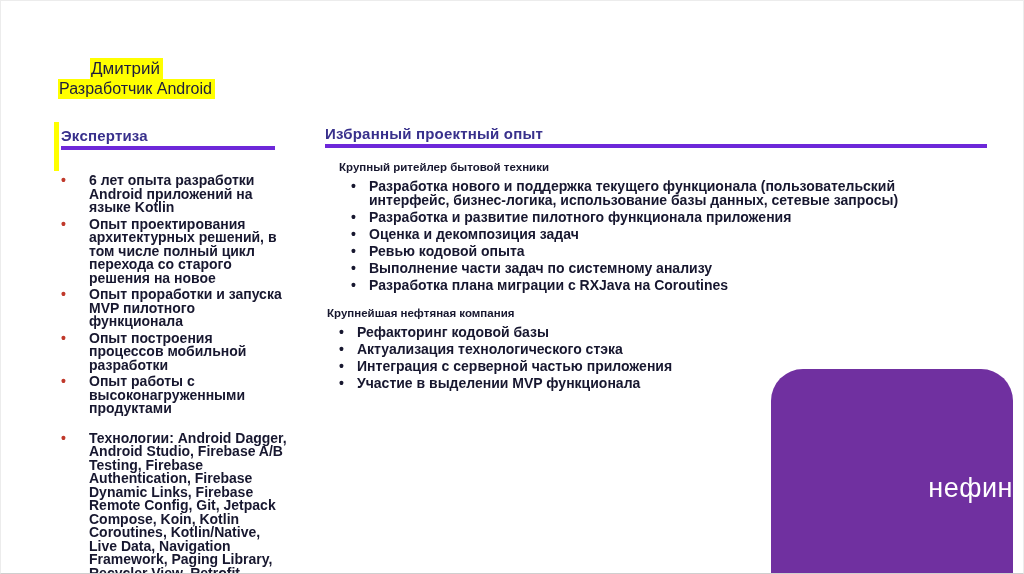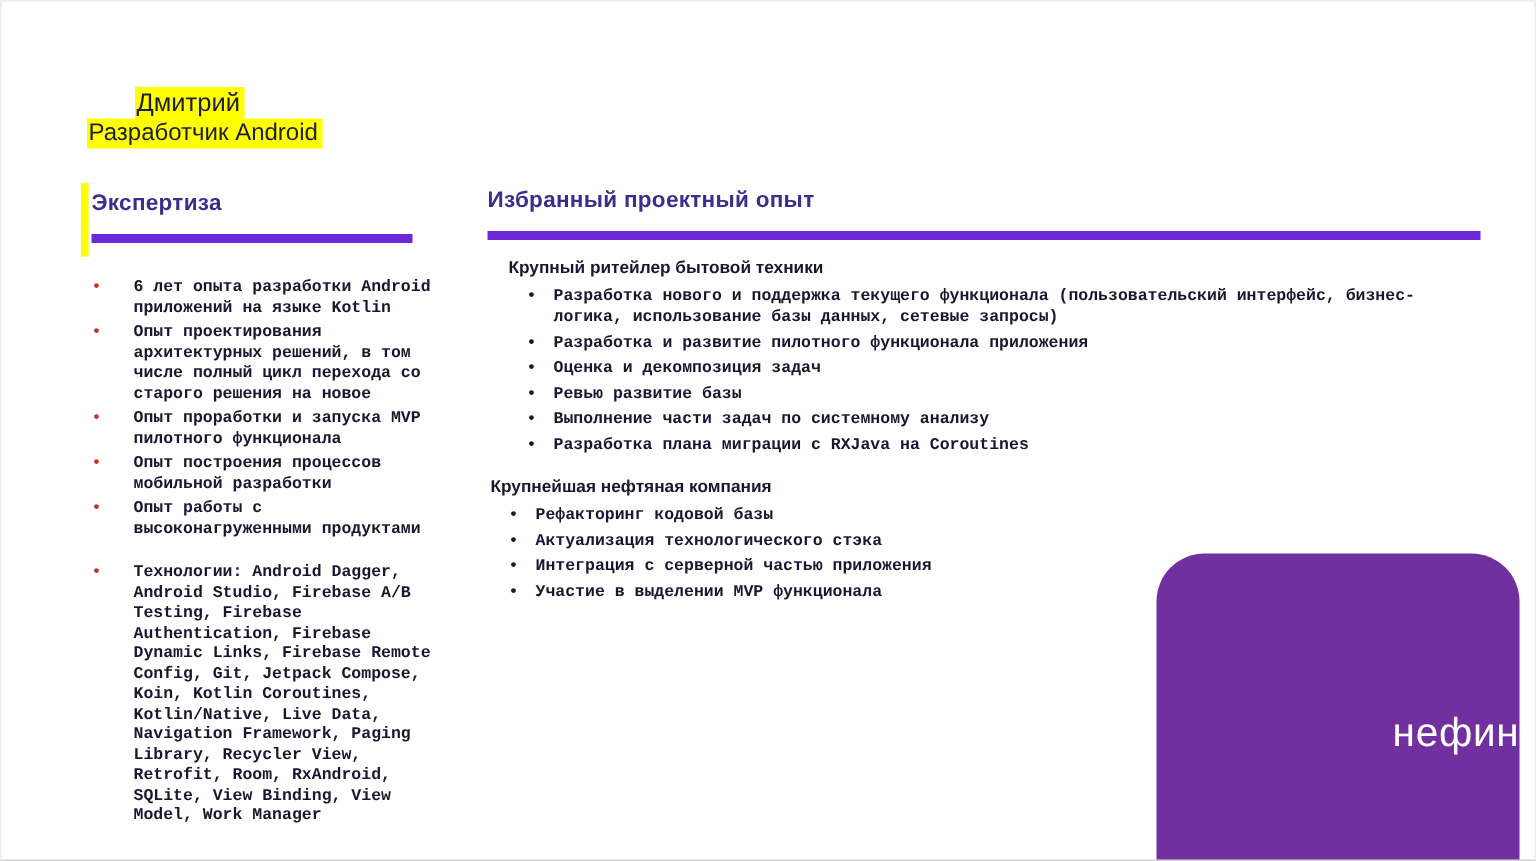--- a/index.html
+++ b/index.html
@@ -21,29 +21,29 @@
   .hl { background: #ffff00; padding: 1px 3px 2px 1px; }
   .accent-bar {
     position: absolute; left: 53px; top: 121px;
     width: 5px; height: 49px; background: #ffff00;
   }
   .col-title {
     margin: 0;
     font-size: 15px;
     font-weight: bold;
     color: #38308c;
-    padding-bottom: 12px;
-    border-bottom: 6px solid #6d28d9;
+    padding-bottom: 2px;
+    border-bottom: 4px solid #6d28d9;
     letter-spacing: 0.2px;
   }
   .left-col { position: absolute; left: 60px; top: 126px; width: 214px; }
   .right-col { position: absolute; left: 324px; top: 124px; width: 662px; }
 
   ul { list-style: none; margin: 0; padding: 0; }
-  li { position: relative; font-size: 11px; font-weight: bold; line-height: 13.5px; color: #17172f; font-family: Liberation Mono, monospace; }
+  li { position: relative; font-size: 14px; font-weight: bold; line-height: 13.5px; color: #17172f; }
   li::before { content: "\2022"; position: absolute; left: 0; top: 0; }
 
   .exp-list { margin-top: 24px; width: 228px; }
   .exp-list li { padding-left: 28px; margin-bottom: 3px; }
   .exp-list li::before { color: #c0392b; }
   .exp-list li:last-child { margin-top: 16px; }
 
   .proj-block h3 {
     margin: 0 0 7px 2px;
     font-size: 11.5px;
@@ -99,21 +99,21 @@
 
   <div class="right-col">
     <h2 class="col-title">Избранный проектный опыт</h2>
 
     <div class="proj-block proj-block-0">
       <h3>Крупный ритейлер бытовой техники</h3>
       <ul class="proj-list">
           <li>Разработка нового и поддержка текущего функционала (пользовательский интерфейс, бизнес-логика, использование базы данных, сетевые запросы)</li>
           <li>Разработка и развитие пилотного функционала приложения</li>
           <li>Оценка и декомпозиция задач</li>
-          <li>Ревью развитие базы</li>
+          <li>Ревью кодовой опыта</li>
           <li>Выполнение части задач по системному анализу</li>
           <li>Разработка плана миграции с RXJava на Coroutines</li>
         </ul>
     </div>
 
     <div class="proj-block proj-block-1">
       <h3>Крупнейшая нефтяная компания</h3>
       <ul class="proj-list">
           <li>Рефакторинг кодовой базы</li>
           <li>Актуализация технологического стэка</li>

